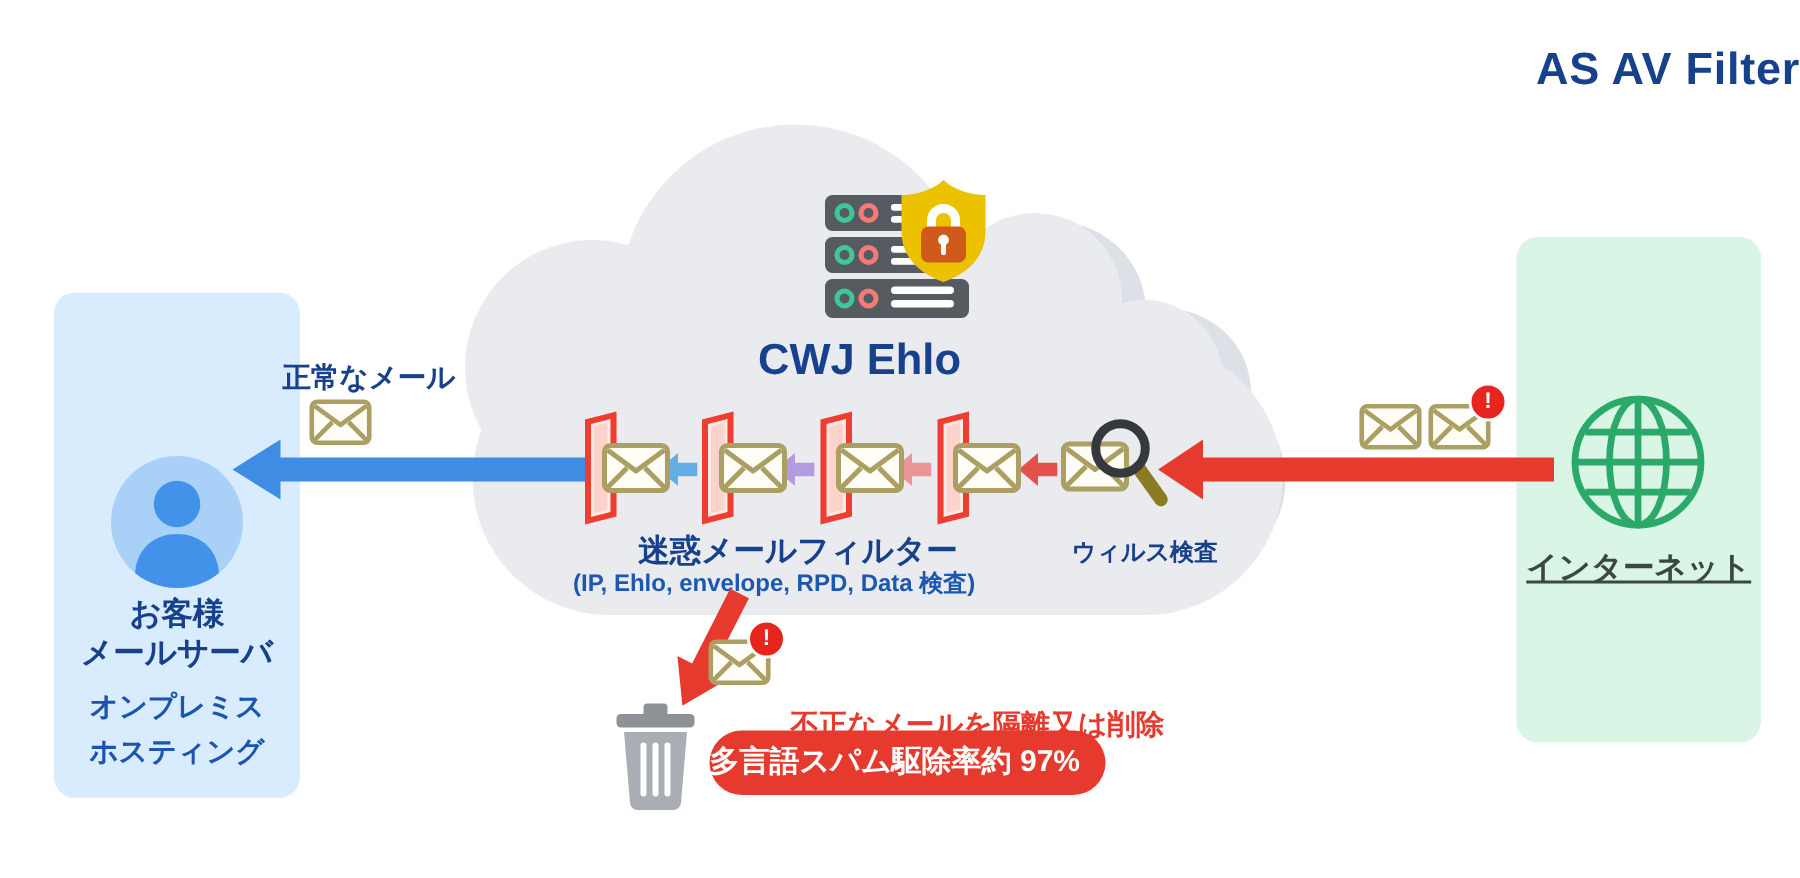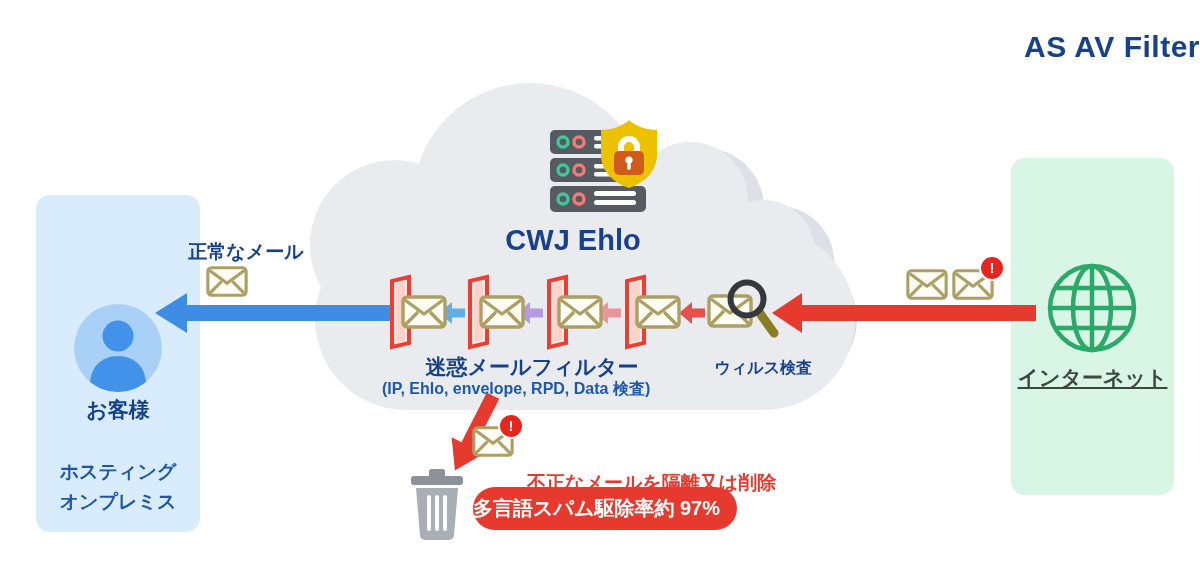--- a/index.html
+++ b/index.html
@@ -94,24 +94,25 @@
           </clipPath>
         </defs>
       <circle cx="44" cy="44" r="44" fill="#a9d0f7"></circle>
       <g clip-path="url(#pc)">
         <circle cx="44" cy="32" r="15.5" fill="#4292ea"></circle>
         <path d="M44,52 c-17,0 -28,12 -28,28 l0,10 56,0 0,-10 c0,-16 -11,-28 -28,-28 z" fill="#4292ea"></path>
       </g>
     </svg>
     <div class="t1">
       <div>お客様</div>
+      <div>メールサーバ</div>
     </div>
     <div class="t2">
+      <div>オンプレミス</div>
       <div>ホスティング</div>
-      <div>オンプレミス</div>
     </div>
   </div>
 
   <div class="abs netbox">
     <svg class="abs" style="left:33px;top:102px;" width="96" height="96" viewBox="0 0 96 96">
       <g fill="none" stroke="#2aa968" stroke-width="4.5">
         <circle cx="48" cy="48" r="42"></circle>
         <ellipse cx="48" cy="48" rx="19" ry="42"></ellipse>
         <line x1="48" y1="6" x2="48" y2="90"></line>
         <line x1="13" y1="28" x2="83" y2="28"></line>

